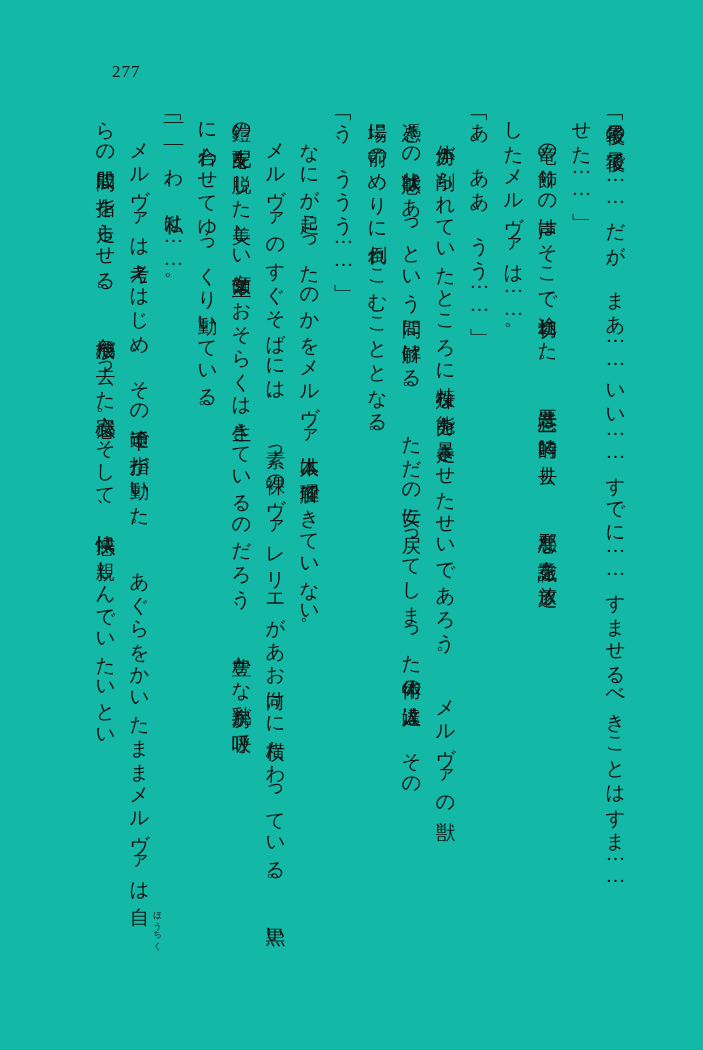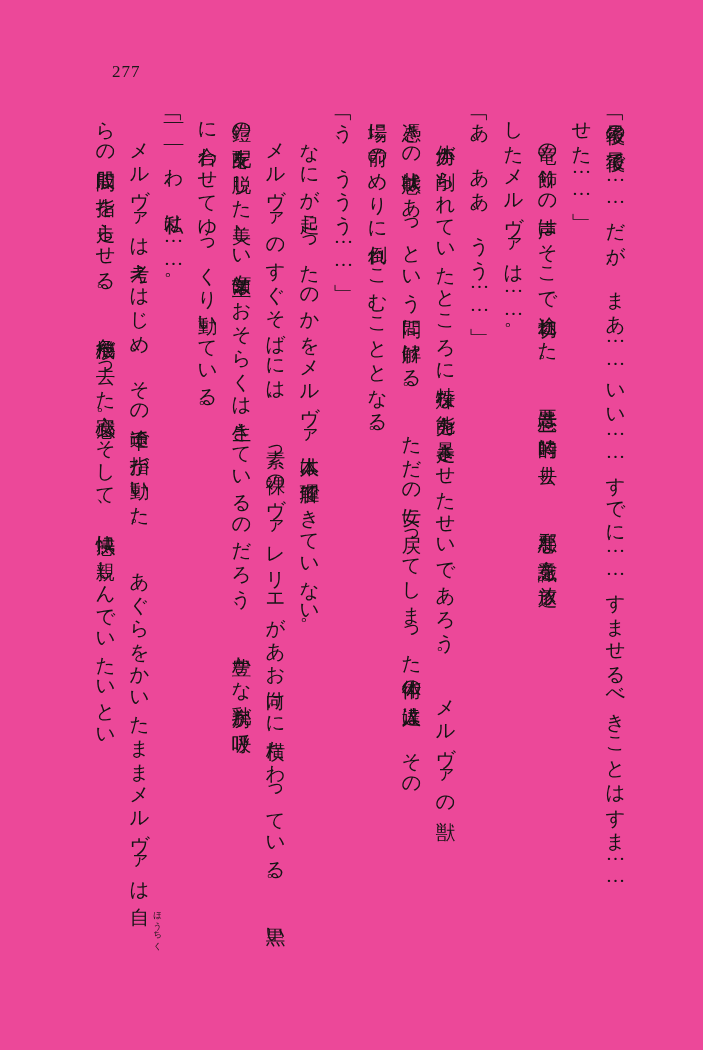--- a/index.html
+++ b/index.html
@@ -11,21 +11,21 @@
     width: 703px;
     height: 1050px;
     overflow: hidden;
     font-family: "Liberation Serif", "DejaVu Serif", serif;
     color: #111111;
   }
   .page {
     position: relative;
     width: 703px;
     height: 1050px;
-    background: #ec4899;
+    background: #14b8a6;
   }
   .page-number {
     position: absolute;
     top: 62px;
     left: 112px;
     font-size: 17px;
     letter-spacing: 1px;
     color: #1a1a1a;
     font-family: "Liberation Serif", "DejaVu Serif", serif;
   }

